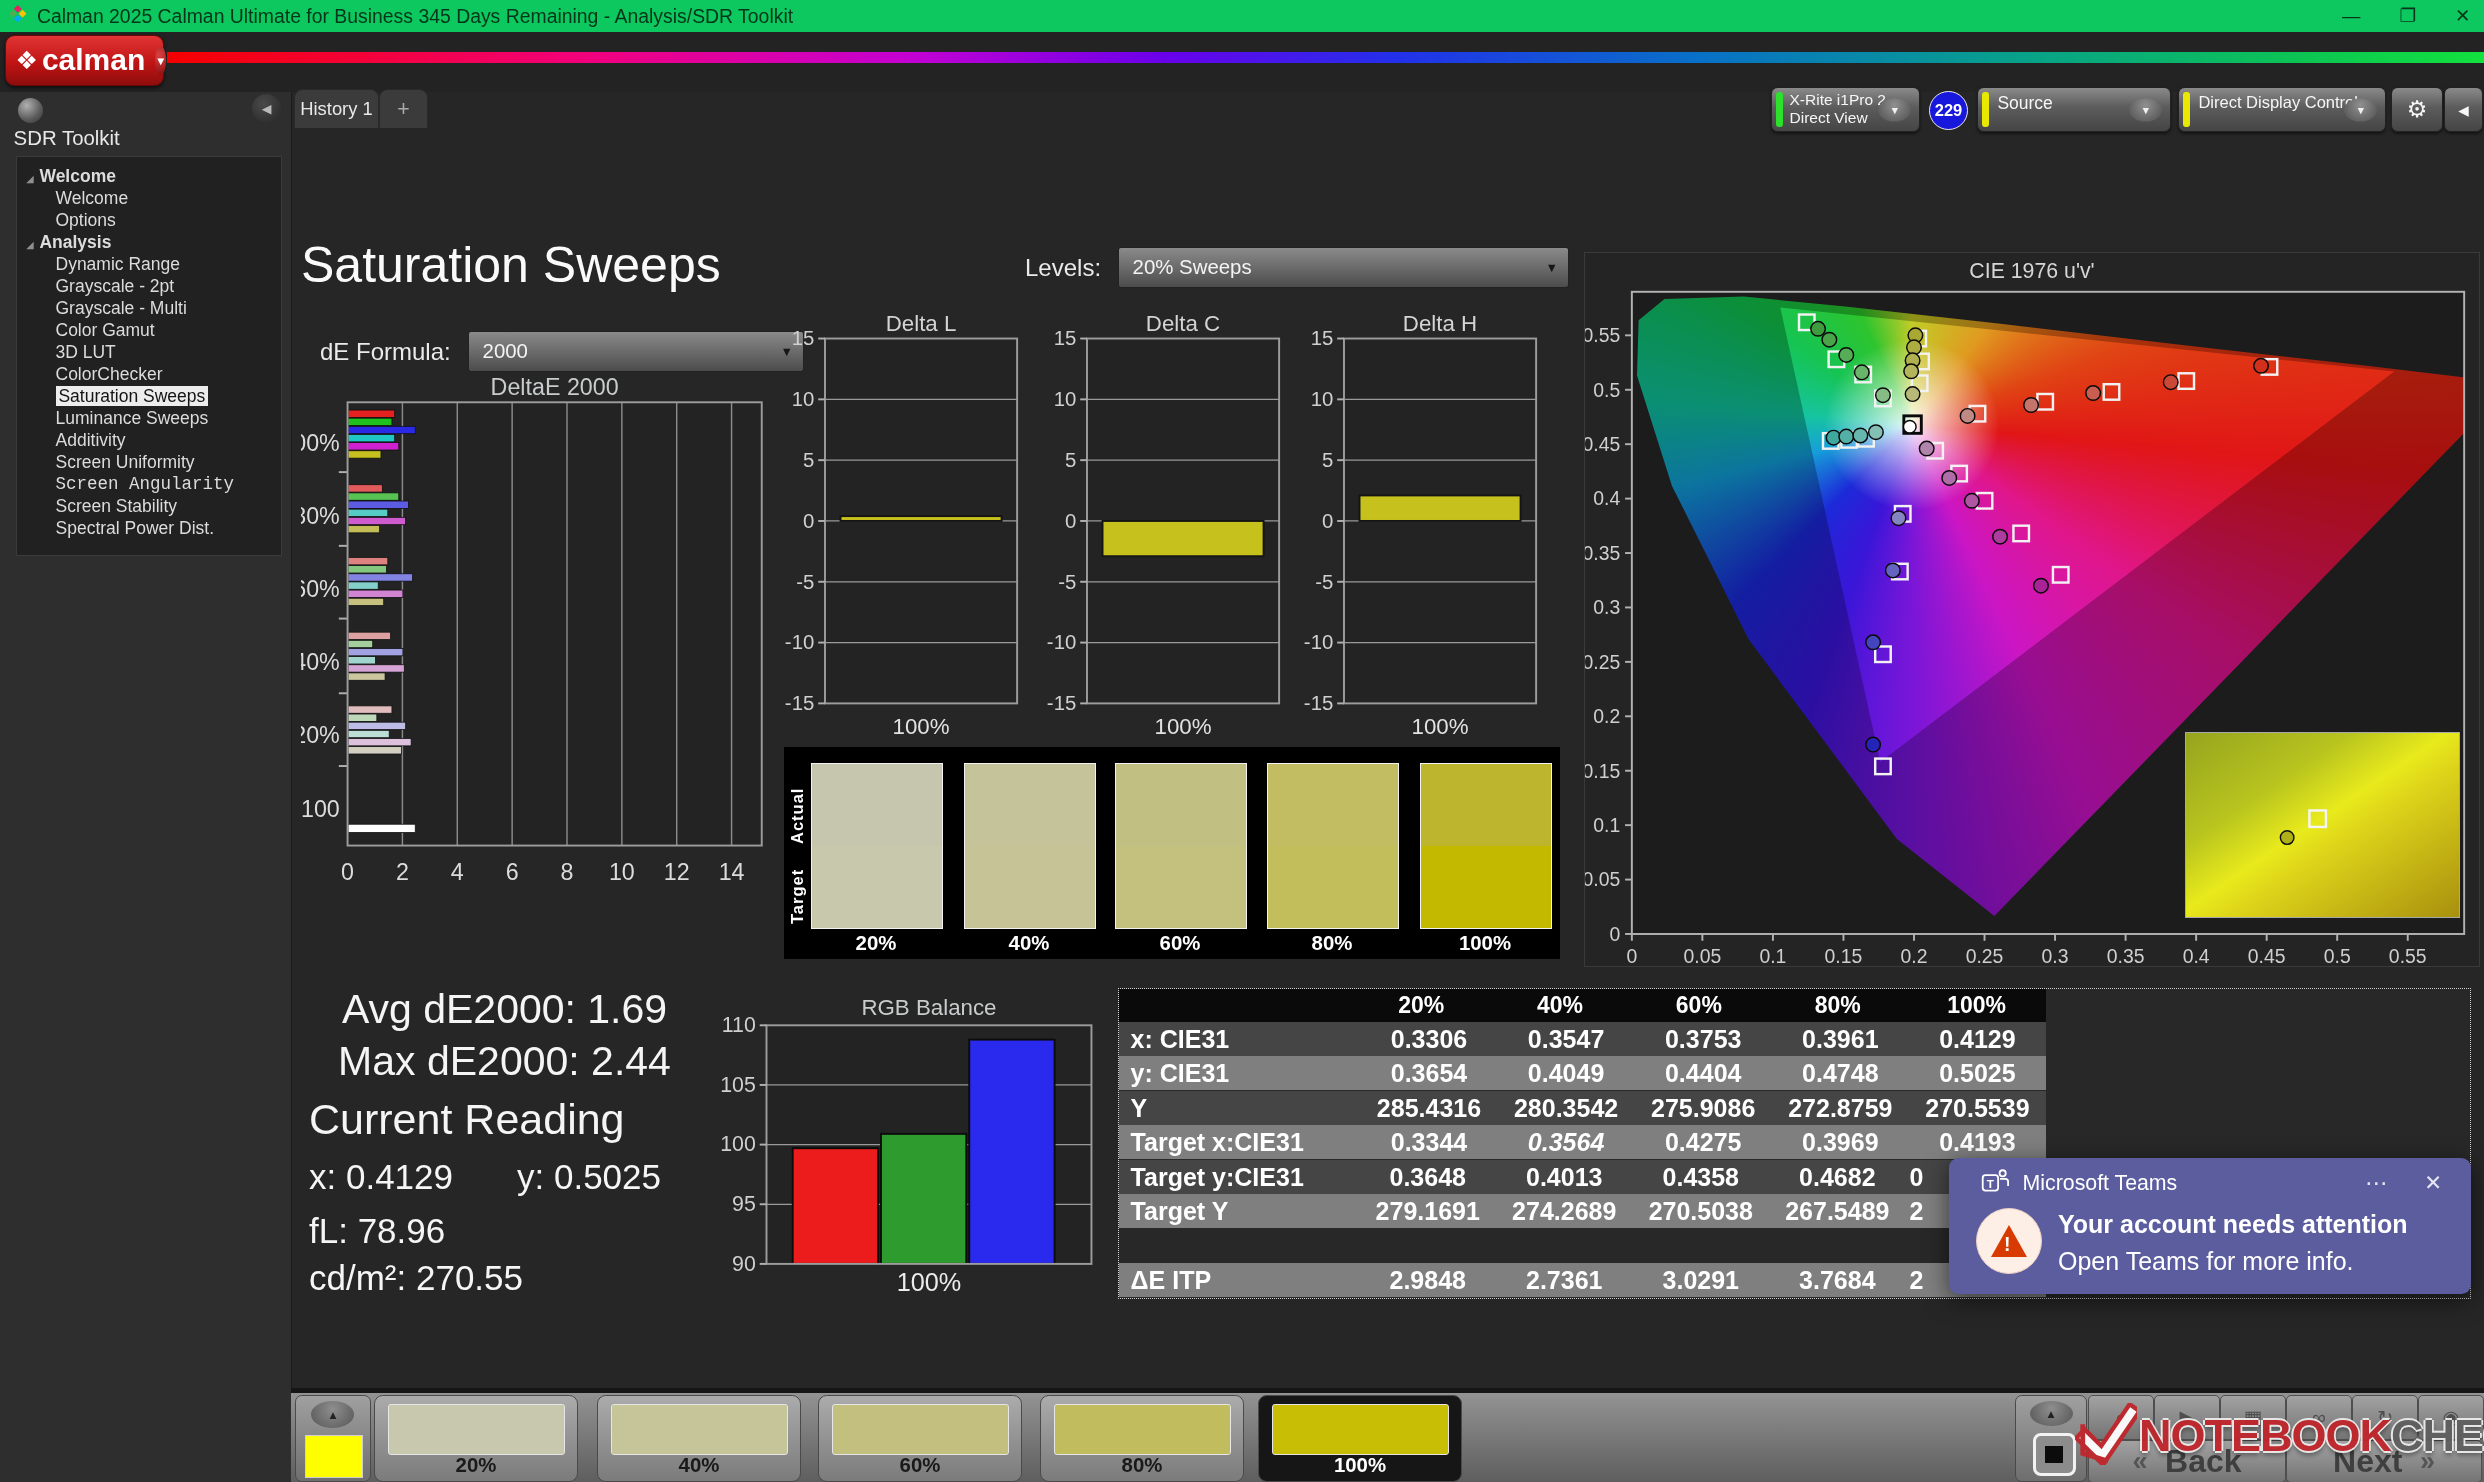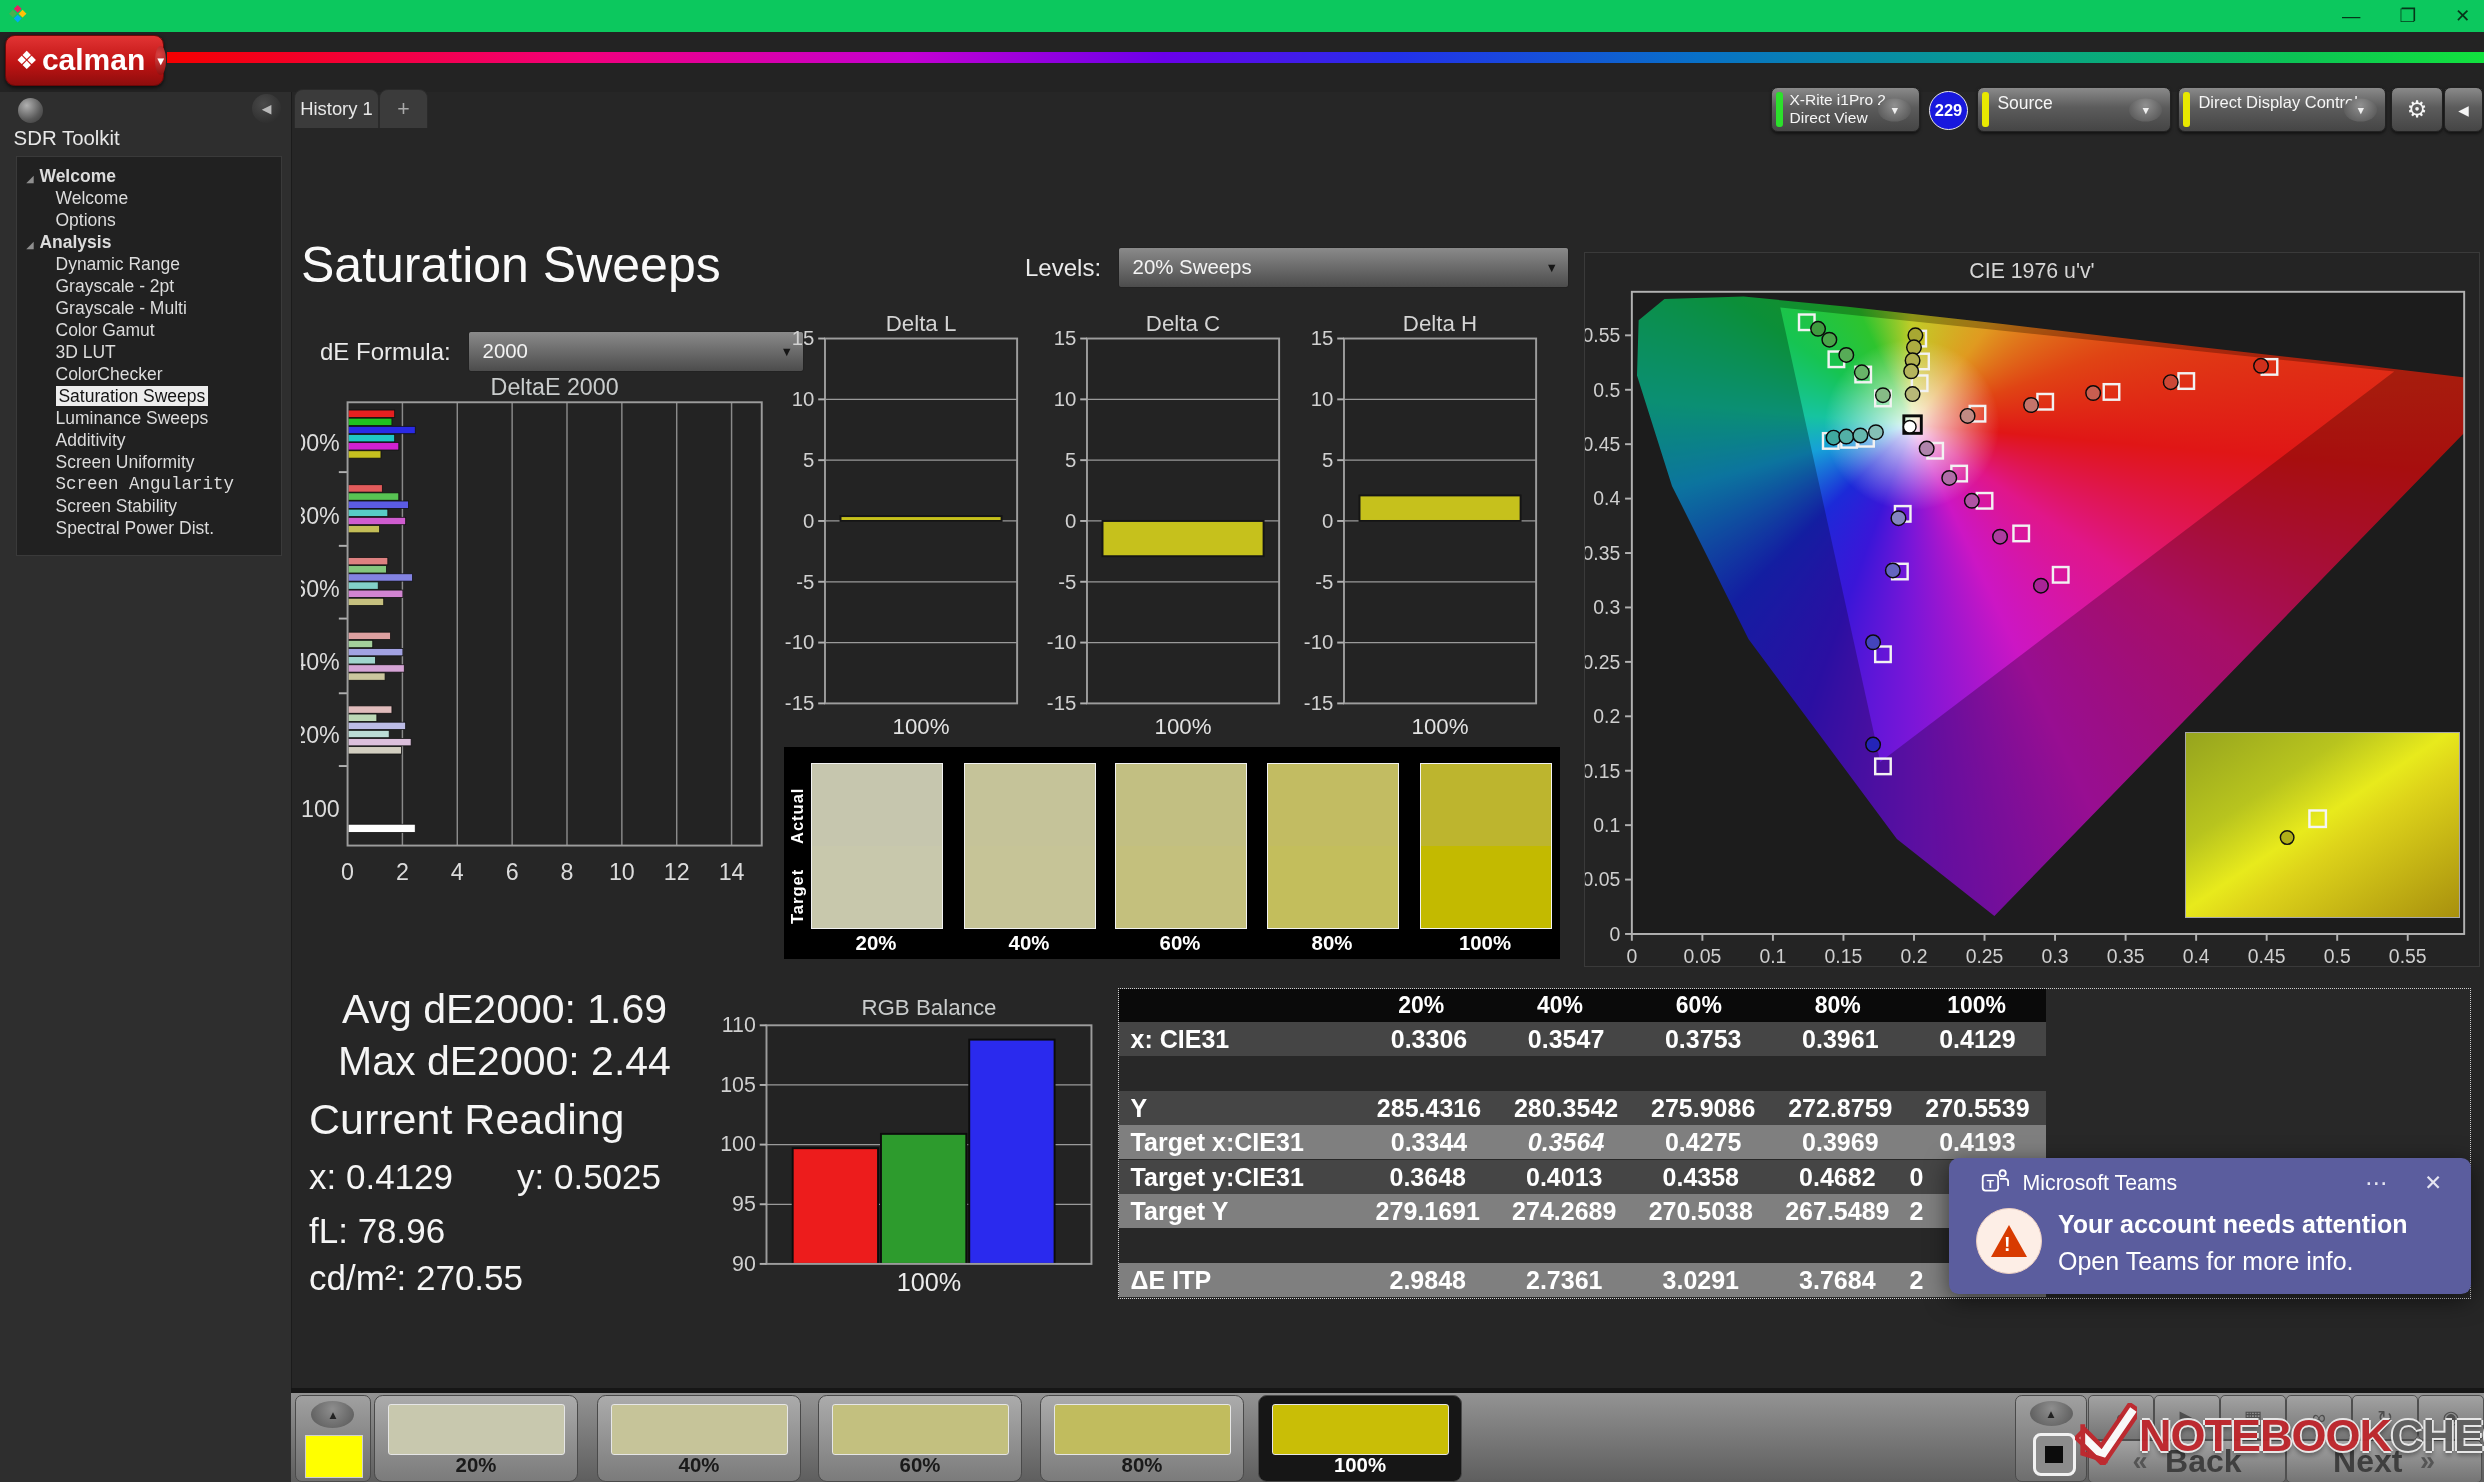--- a/index.html
+++ b/index.html
@@ -105,20 +105,21 @@
 
   <div class="abs titlebar">
     <span class="appicon">
       <svg width="19.4" height="19.4" viewBox="0 0 20 20">
         <path d="M10 1 L14 5 L10 9 L6 5 Z" fill="#e91e63"></path>
         <path d="M15 6 L19 10 L15 14 L11 10 Z" fill="#ffc107"></path>
         <path d="M10 11 L14 15 L10 19 L6 15 Z" fill="#03a9f4"></path>
         <path d="M5 6 L9 10 L5 14 L1 10 Z" fill="#4caf50"></path>
       </svg>
     </span>
+    <span>Calman 2025 Calman Ultimate for Business 345 Days Remaining  - Analysis/SDR Toolkit</span>
     <span class="winbtns">
       <span>—</span>
       <span>❐</span>
       <span>✕</span>
     </span>
   </div>
 
   <div class="abs logorow">
     <div class="calman-btn">
       <span class="calman-glyph">❖</span>
@@ -530,20 +531,28 @@
         <div class="tcell" style="width: 139px; font-size: 23px; font-weight: bold;">100%</div>
       </div>
       <div class="trow" style="top: 33px; height: 34px; width: 927px; background: rgb(69, 69, 69);">
         <div class="tcell tlabel" style="width: 233px;">x: CIE31</div>
         <div class="tcell" style="width: 139px;">0.3306</div>
         <div class="tcell" style="width: 139px;">0.3547</div>
         <div class="tcell" style="width: 139px;">0.3753</div>
         <div class="tcell" style="width: 139px;">0.3961</div>
         <div class="tcell" style="width: 139px;">0.4129</div>
       </div>
+      <div class="trow" style="top: 67px; height: 34px; width: 927px; background: rgb(127, 127, 127);">
+        <div class="tcell tlabel" style="width: 233px;">y: CIE31</div>
+        <div class="tcell" style="width: 139px;">0.3654</div>
+        <div class="tcell" style="width: 139px;">0.4049</div>
+        <div class="tcell" style="width: 139px;">0.4404</div>
+        <div class="tcell" style="width: 139px;">0.4748</div>
+        <div class="tcell" style="width: 139px;">0.5025</div>
+      </div>
       <div class="trow" style="top: 102px; height: 34px; width: 927px; background: rgb(69, 69, 69);">
         <div class="tcell tlabel" style="width: 233px;">Y</div>
         <div class="tcell" style="width: 139px;">285.4316</div>
         <div class="tcell" style="width: 139px;">280.3542</div>
         <div class="tcell" style="width: 139px;">275.9086</div>
         <div class="tcell" style="width: 139px;">272.8759</div>
         <div class="tcell" style="width: 139px;">270.5539</div>
       </div>
       <div class="trow" style="top: 136px; height: 34px; width: 927px; background: rgb(127, 127, 127);">
         <div class="tcell tlabel" style="width: 233px;">Target x:CIE31</div>

